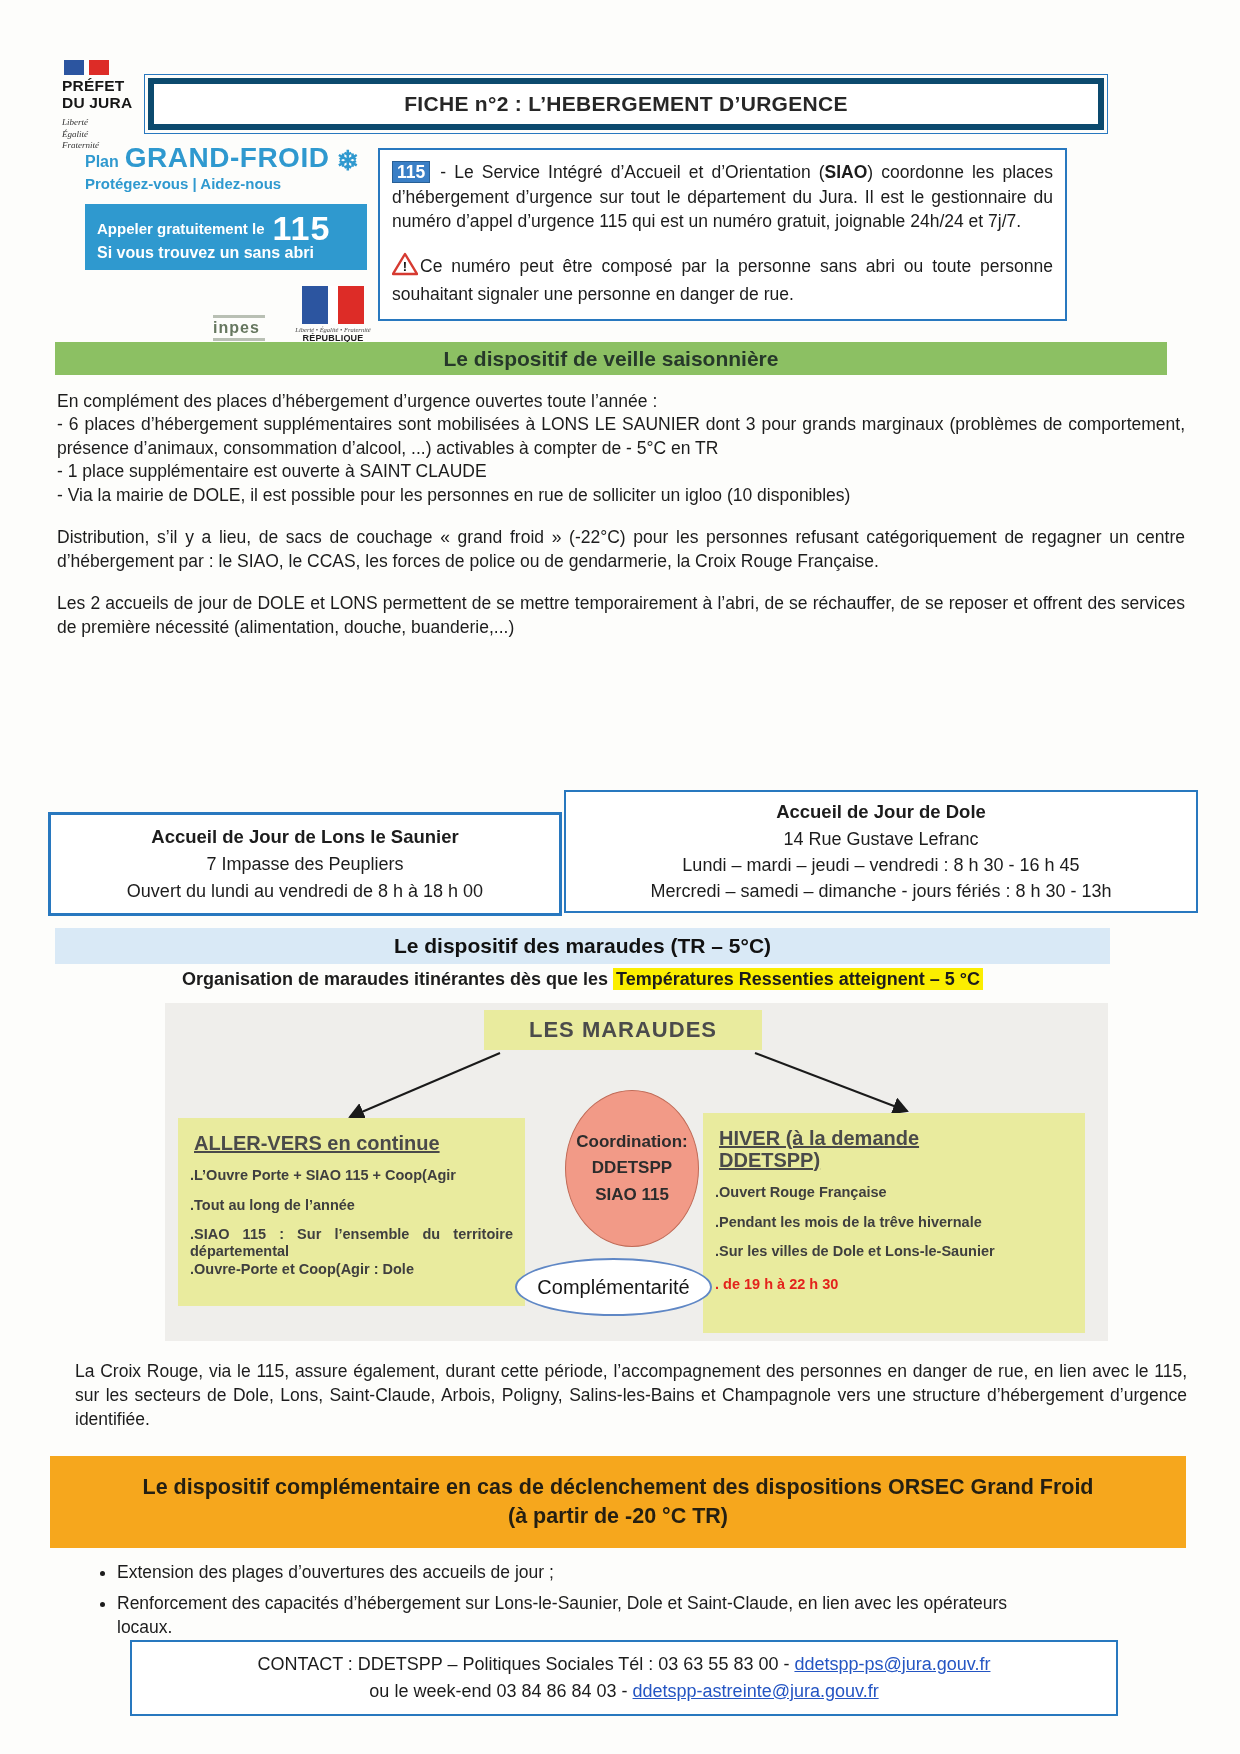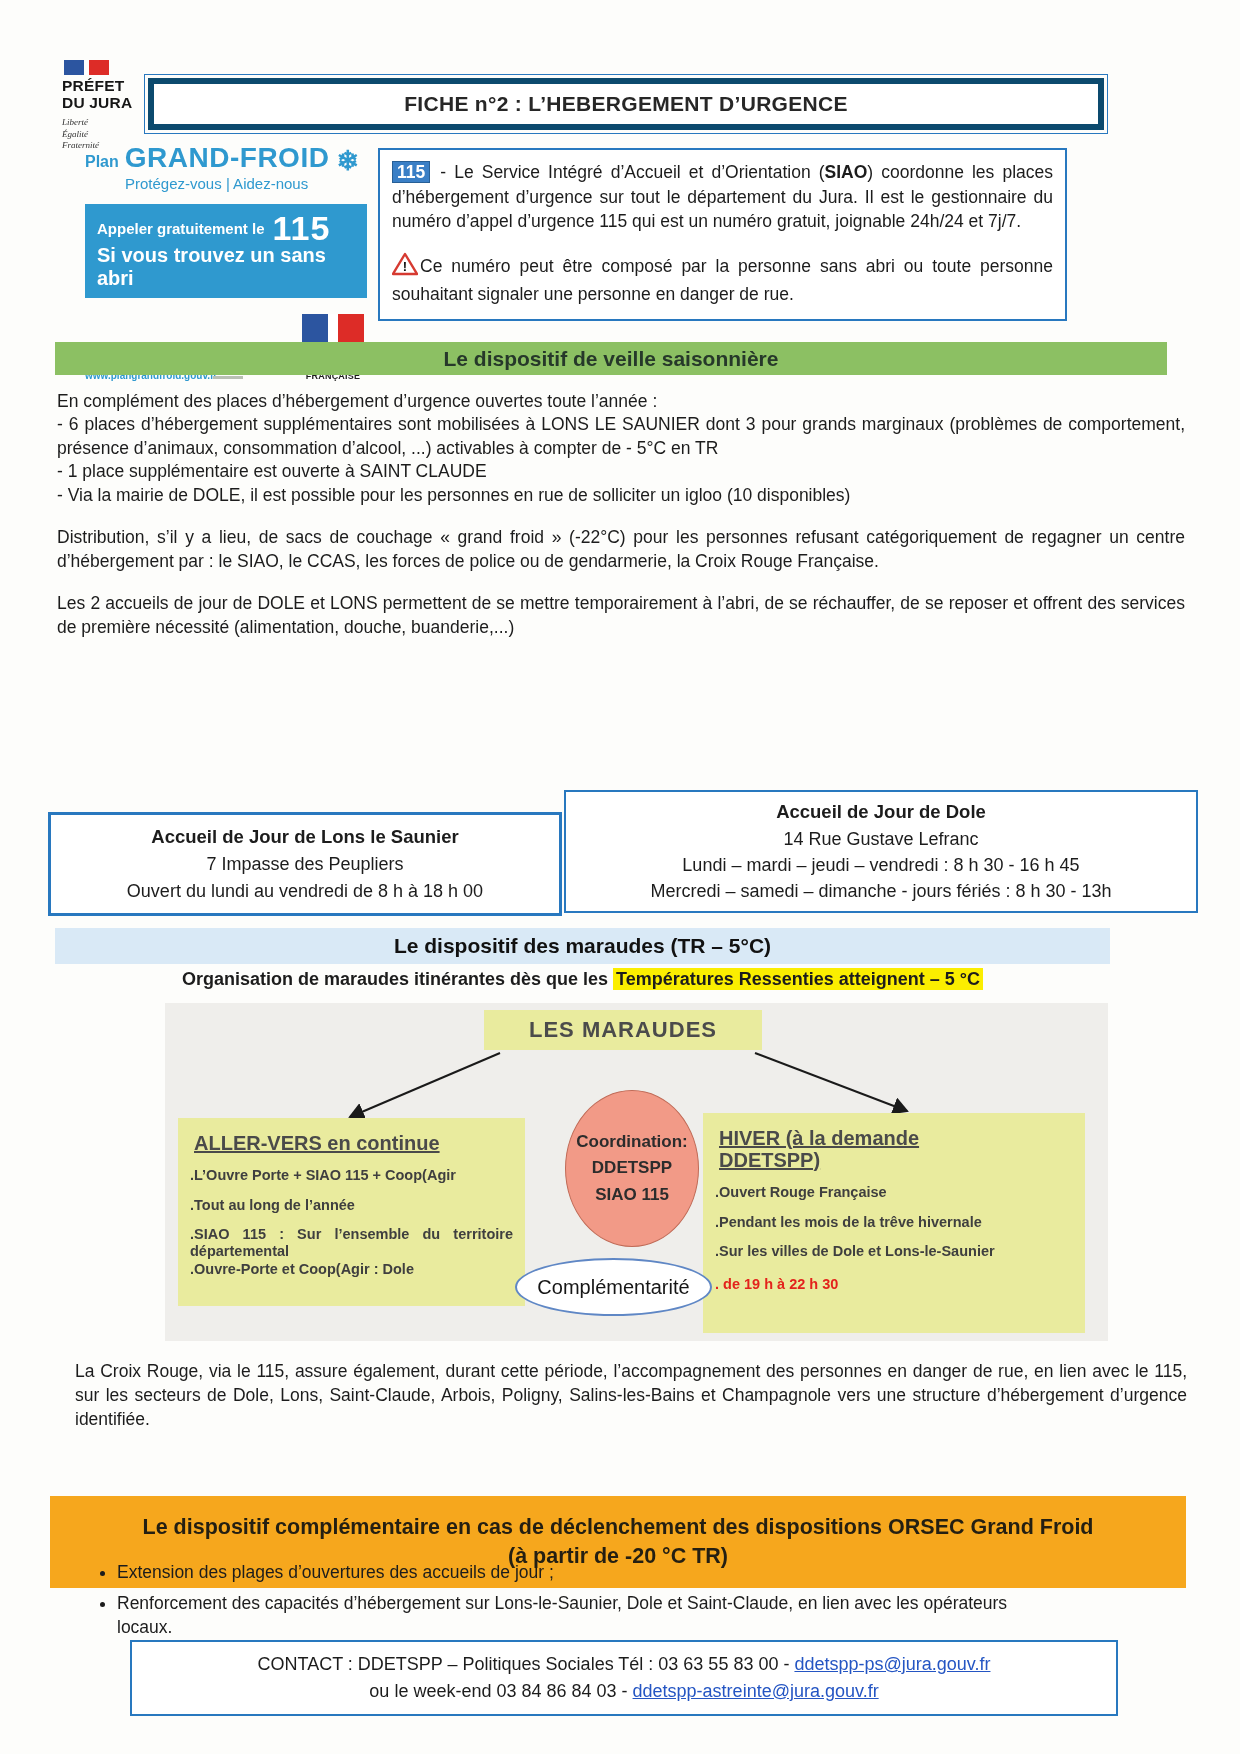--- a/index.html
+++ b/index.html
@@ -20,25 +20,25 @@
              outline:1px solid #2878bf;outline-offset:3px;background:#fff;
              display:flex;align-items:center;justify-content:center;}
   .title-box span{font-size:21px;font-weight:bold;color:#272727;letter-spacing:.3px;}
 
   
   .poster{left:85px;top:142px;width:296px;}
   .poster-line1{display:flex;align-items:baseline;color:#2f99cf;}
   .plan-label{font-size:16px;font-weight:bold;margin-right:6px;}
   .plan-name{font-size:28px;font-weight:bold;letter-spacing:.5px;}
   .snowflake{font-size:27px;margin-left:7px;position:relative;top:3px;}
-  .poster-sub{color:#2f99cf;font-weight:normal;font-size:15px;margin-top:1px;margin-left:40px;}
+  .poster-sub{color:#2f99cf;font-weight:bold;font-size:15px;margin-top:1px;}
   .call-banner{margin-top:12px;background:#2f99cf;color:#fff;padding:9px 12px 8px 12px;width:258px;}
   .call-l1{display:flex;align-items:center;font-weight:bold;font-size:15px;}
   .call-num{font-size:34px;font-weight:bold;line-height:.9;margin-left:8px;letter-spacing:1px;}
-  .call-l2{font-weight:bold;font-size:20px;margin-top:0px;}
+  .call-l2{font-weight:bold;font-size:16px;margin-top:0px;}
   .poster-bottom{display:flex;align-items:flex-end;margin-top:16px;gap:10px;}
   .site{font-size:10px;font-weight:bold;color:#2f99cf;width:118px;}
   .inpes{width:64px;text-align:left;}
   .inpes-bar{height:3px;background:#b9c0b4;margin:2px 0;width:52px;}
   .inpes-word{font-size:16px;font-weight:bold;color:#66775f;letter-spacing:1px;line-height:1;}
   .rf{width:92px;text-align:center;}
   .rf-flag{display:flex;width:62px;height:38px;margin:0 auto 2px auto;}
   .rf-flag .b{width:26px;background:#2c55a0;}
   .rf-flag .w{width:10px;background:#fff;}
   .rf-flag .r{width:26px;background:#dd2c27;}
@@ -53,21 +53,21 @@
   .intro-p2{margin-top:18px;}
   .warn-icon{display:inline-block;vertical-align:-4px;margin-right:2px;}
 
   
   .banner-green{left:55px;top:342px;width:1112px;height:33px;background:#8cc063;
                 display:flex;align-items:center;justify-content:center;}
   .banner-green span{font-size:21px;font-weight:bold;color:#26382a;}
   .banner-blue{left:55px;top:928px;width:1055px;height:36px;background:#d9e9f6;
                display:flex;align-items:center;justify-content:center;}
   .banner-blue span{font-size:21px;font-weight:bold;color:#111;}
-  .banner-orange{left:50px;top:1496px;width:1136px;height:92px;background:#f6a71d;
+  .banner-orange{left:50px;top:1456px;width:1136px;height:92px;background:#f6a71d;
                  display:flex;flex-direction:column;justify-content:center;gap:4px;}
   .banner-orange span{font-size:21.5px;font-weight:bold;color:#241f12;text-align:center;}
 
   
   .veille-text{left:57px;top:390px;width:1128px;font-size:17.5px;line-height:1.34;}
   .veille-text .just{text-align:justify;}
   .veille-text .gap{margin-top:19px;}
 
   
   .box-lons{left:48px;top:812px;width:500px;border:3px solid #2878bf;background:#fff;

